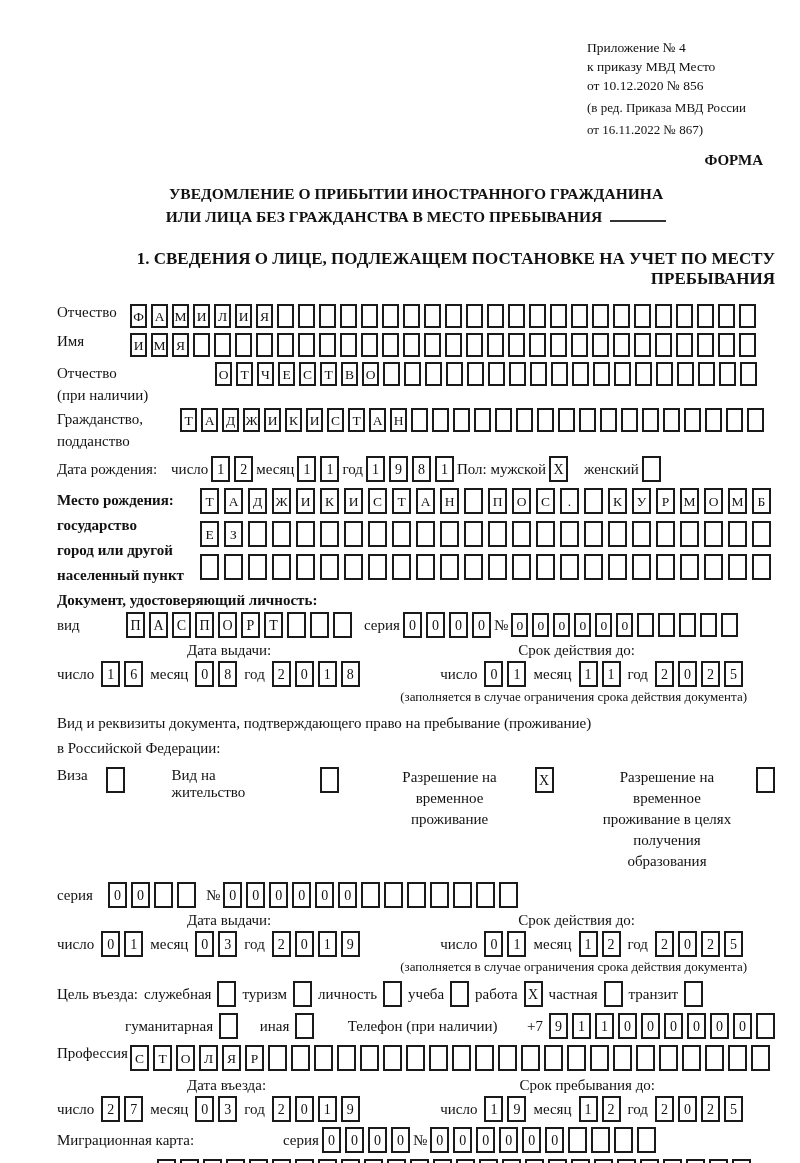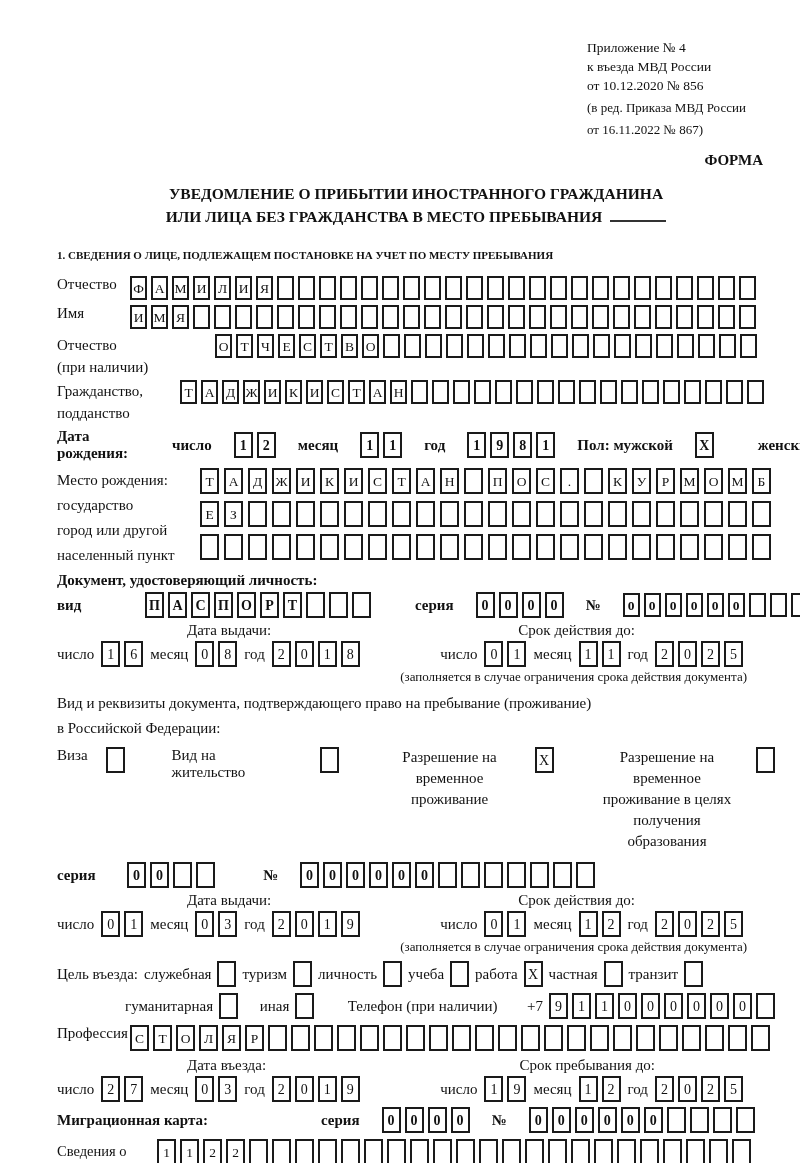--- a/index.html
+++ b/index.html
@@ -12,43 +12,43 @@
 
   
   .appendix{margin-left:auto;width:188px;font-size:13.5px;line-height:19px;}
   .appendix .rev{margin-top:3px;font-size:13px;}
   .forma{font-weight:bold;text-align:right;padding-right:12px;margin-top:13px;font-size:15px;}
 
   
   .title{font-weight:bold;text-align:center;font-size:15.5px;line-height:23px;margin-top:13px;}
   .t-underline{display:inline-block;width:56px;border-bottom:2px solid #333;margin-left:8px;vertical-align:baseline;height:14px;}
 
-  .sec-heading{font-weight:bold;text-align:left;font-size:11px;margin-top:21px;margin-bottom:15px;}
+  .sec-heading{font-weight:bold;text-align:right;font-size:17px;margin-top:21px;margin-bottom:15px;}
 
   
   .row{display:flex;align-items:flex-start;margin-bottom:3px;}
   .lbl{flex:none;}
-  .w73{width:73px;} .w158{width:158px;} .w123{width:123px;} .w143{width:143px;line-height:25px;}
+  .w73{width:73px;} .w158{width:158px;} .w123{width:123px;} .w143{width:143px;line-height:25px;font-weight:bold;}
   .two-line{line-height:22px;}
 
   
   .cells{display:flex;gap:4px;flex:none;}
   .cells.gap5{gap:5px;}
   .cell{
     box-sizing:border-box;flex:none;width:17px;height:24px;border:2px solid #1a1a1a;
     display:inline-flex;align-items:center;justify-content:center;
     font-size:13.5px;padding-top:1px;background:#fff;
   }
   .cells.wide .cell{width:19px;height:26px;}
   .cells.big .cell{width:19px;height:26px;font-size:14px;}
   .stack{display:flex;flex-direction:column;gap:7px;}
 
   .center-bold{font-weight:bold;text-align:left;margin:2px 0 3px 0;}
 
-  .inline-gap{display:flex;align-items:center;gap:22px;font-weight:bold;}
+  .inline-gap{display:flex;align-items:center;gap:3px;}
 
   
   .hdr-row{display:flex;margin:4px 0 2px 0;}
   .hdr-left{margin-left:130px;}
   .hdr-right{margin-left:auto;margin-right:140px;}
   .num-row{display:flex;justify-content:space-between;padding-right:32px;margin-bottom:2px;}
   .num-group{display:flex;align-items:center;gap:7px;}
   .note-right{text-align:right;font-size:13px;padding-right:28px;margin-bottom:6px;}
 
   .para{line-height:25px;margin-top:4px;}
@@ -64,21 +64,21 @@
   .rep-label{flex:none;width:100px;font-size:14.5px;line-height:24px;}
   .rep-right{display:flex;flex-direction:column;gap:8px;}
 </style>
 </head>
 <body>
 
 <div class="page">
 
   <div class="appendix">
     <div>Приложение № 4</div>
-    <div>к въезда МВД России</div>
+    <div>к приказу МВД Место</div>
     <div>от 10.12.2020 № 856</div>
     <div class="rev">(в ред. Приказа МВД России</div>
     <div class="rev">от 16.11.2022 № 867)</div>
   </div>
   <div class="forma">ФОРМА</div>
 
   <div class="title">
     <div>УВЕДОМЛЕНИЕ О ПРИБЫТИИ ИНОСТРАННОГО ГРАЖДАНИНА</div>
     <div>
       <span>ИЛИ ЛИЦА БЕЗ ГРАЖДАНСТВА В МЕСТО ПРЕБЫВАНИЯ</span><span class="t-underline"></span>

